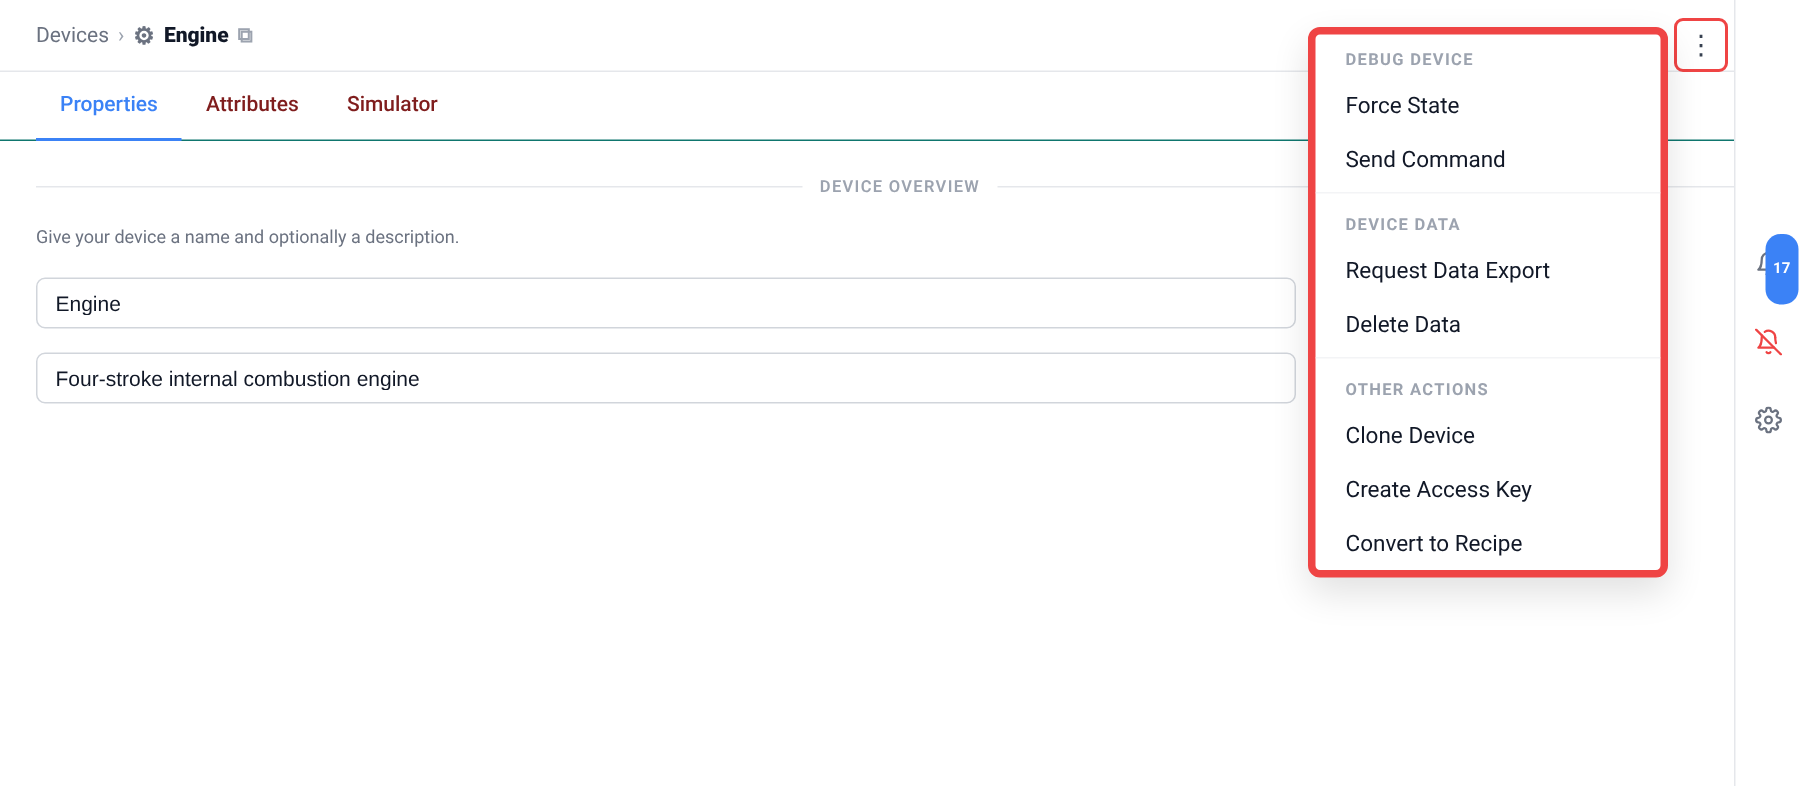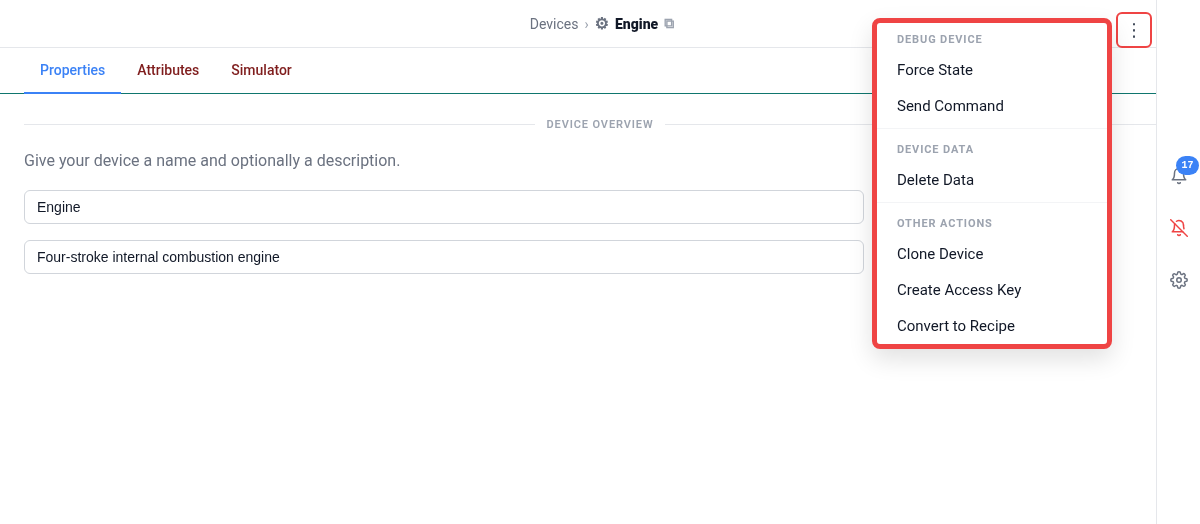--- a/index.html
+++ b/index.html
@@ -9,21 +9,21 @@
       width: 1200px;
       height: 524px;
       overflow: hidden;
       position: relative;
     }
 
     
     .header {
       display: flex;
       align-items: center;
-      justify-content: center;
+      justify-content: flex-start;
       padding: 14px 20px 14px 24px;
       border-bottom: 1px solid #e5e7eb;
     }
     .breadcrumb {
       display: flex;
       align-items: center;
       gap: 6px;
       font-size: 14px;
       color: #6b7280;
     }
@@ -109,21 +109,21 @@
       background: #e5e7eb;
     }
     .section-label {
       font-size: 11px;
       font-weight: 600;
       color: #9ca3af;
       letter-spacing: 0.08em;
       text-transform: uppercase;
     }
     .section-description {
-      font-size: 16px;
+      font-size: 12px;
       color: #6b7280;
       margin-bottom: 20px;
     }
     .field-label {
       font-size: 12px;
       font-weight: 500;
       color: #6b7280;
       margin-bottom: 6px;
     }
     .field-input {
@@ -203,24 +203,23 @@
     }
     .badge {
       position: absolute;
       top: -4px;
       right: -4px;
       background: #3b82f6;
       color: #fff;
       font-size: 10px;
       font-weight: 700;
       border-radius: 10px;
-      padding: 4px 5px;
+      padding: 18px 5px;
       min-width: 18px;
       text-align: center;
-      font-family: Liberation Mono, monospace;
     }
   </style>
 </head>
 <body>
 
 <div class="header">
   <div class="breadcrumb">
     <span class="breadcrumb-link">Devices</span>
     <span class="breadcrumb-sep">›</span>
     <span class="breadcrumb-current">
@@ -247,20 +246,21 @@
   <input class="field-input" type="text" value="Engine" style="">
   <input class="field-input" type="text" value="Four-stroke internal combustion engine" style="">
 </div>
 
 <div class="dropdown-menu">
   <div class="menu-section-header">DEBUG DEVICE</div>
   <div class="menu-item">Force State</div>
   <div class="menu-item">Send Command</div>
   <div class="menu-divider"></div>
   <div class="menu-section-header">DEVICE DATA</div>
+  <div class="menu-item">Request Data Export</div>
   <div class="menu-item">Delete Data</div>
   <div class="menu-divider"></div>
   <div class="menu-section-header">OTHER ACTIONS</div>
   <div class="menu-item">Clone Device</div>
   <div class="menu-item">Create Access Key</div>
   <div class="menu-item">Convert to Recipe</div>
 </div>
 
 <div class="right-sidebar">
 

